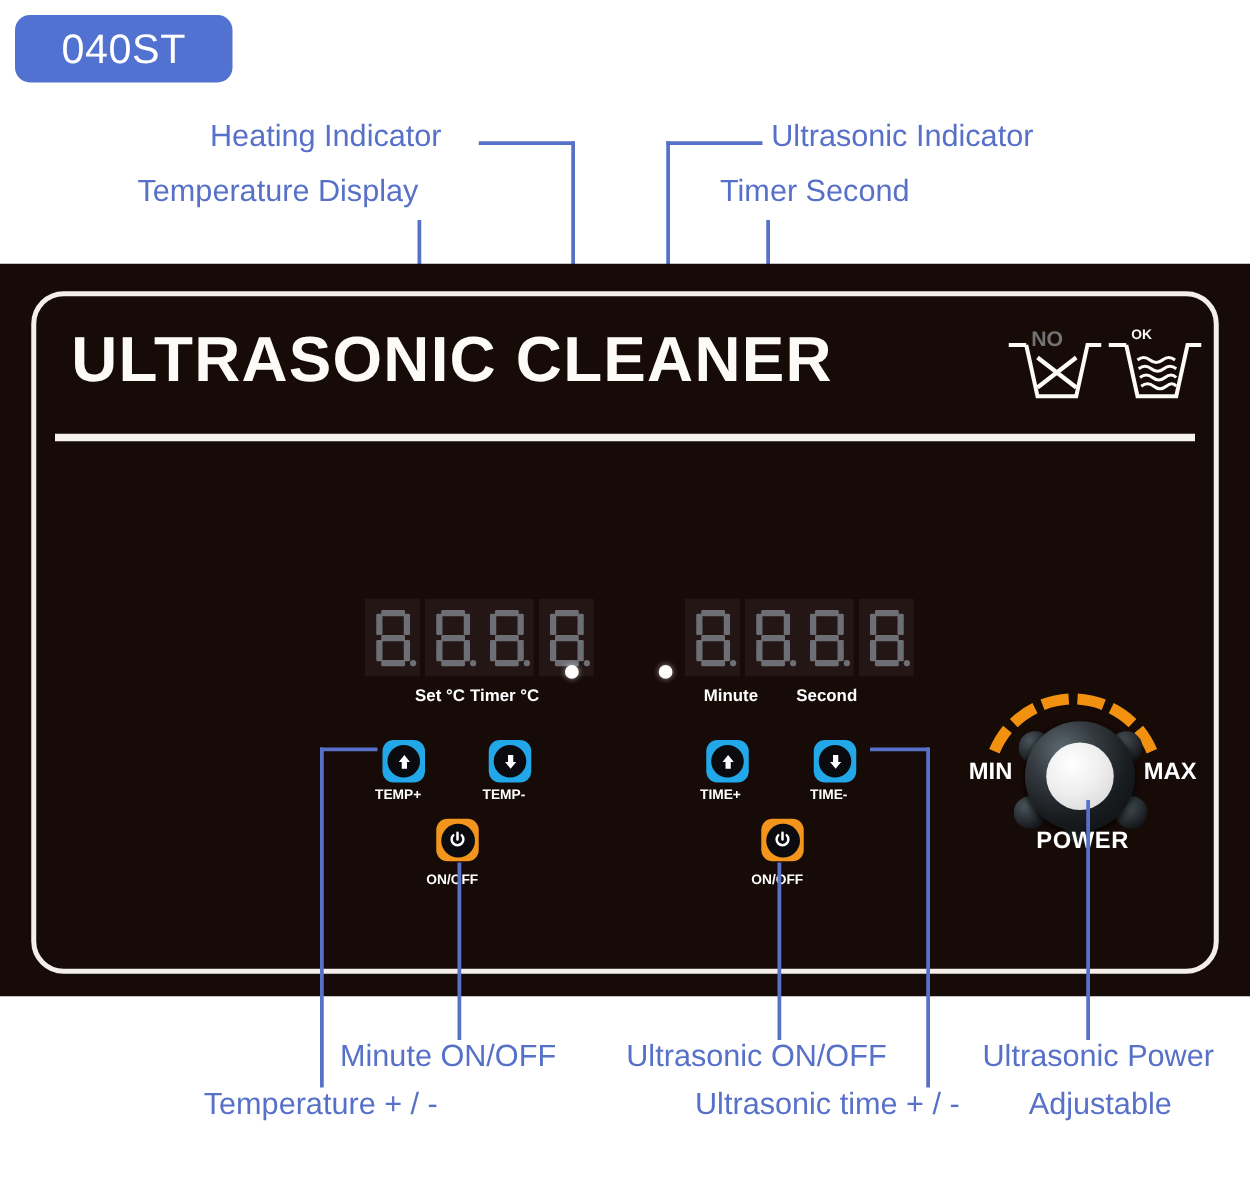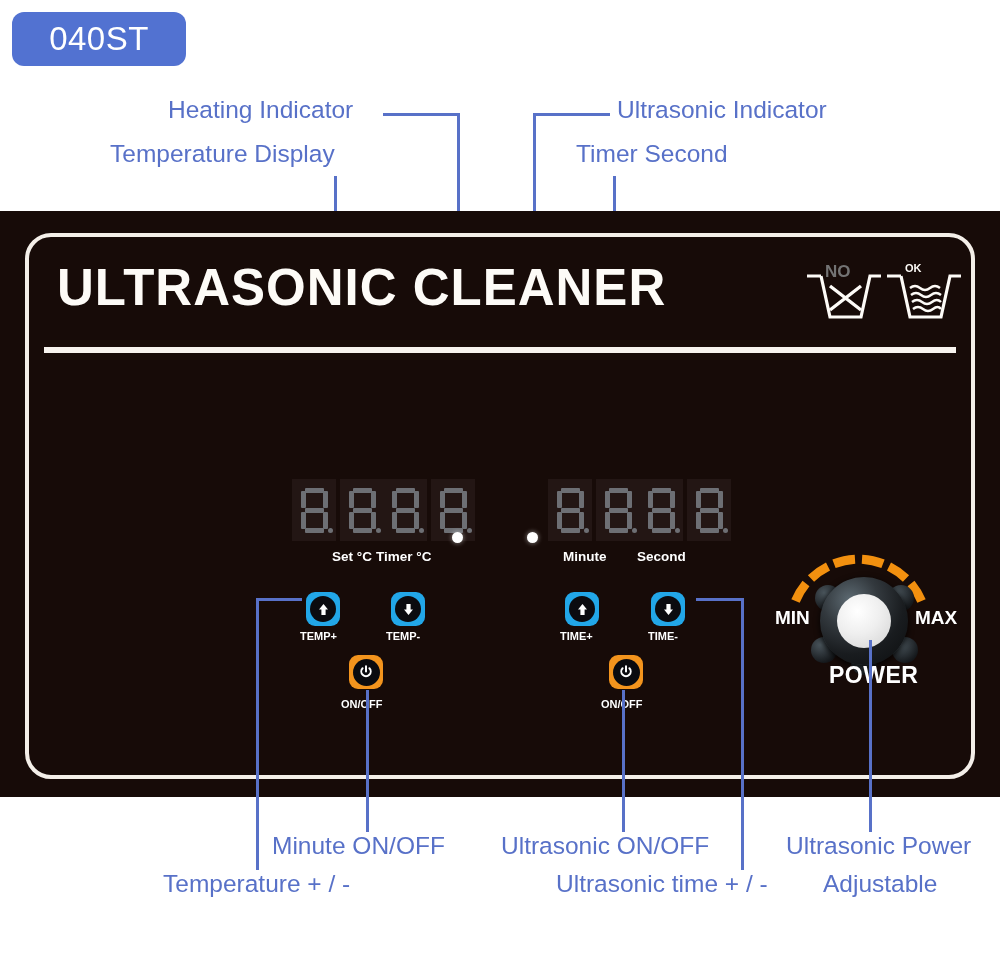--- a/index.html
+++ b/index.html
@@ -77,21 +77,21 @@
       box-shadow:0 2px 6px rgba(0,0,0,.9);}
   #knob-center{position:absolute;left:62px;top:49px;width:54px;height:54px;
       border-radius:50%;
       background:radial-gradient(circle at 38% 32%, #ffffff 0%, #efefef 45%, #d2d2d2 100%);}
   .knob-lobe{position:absolute;width:26px;height:26px;border-radius:50%;
       background:radial-gradient(circle at 35% 30%, #4a555c, #14171a 75%);}
   #knob-min{position:absolute;left:0px;top:62px;color:#ffffff;font-size:19px;
       font-weight:bold;}
   #knob-max{position:absolute;left:140px;top:62px;color:#ffffff;font-size:19px;
       font-weight:bold;}
-  #knob-label{position:absolute;left:54px;top:117px;color:#ffffff;font-size:23px;
+  #knob-label{position:absolute;left:54px;top:117px;color:#ffffff;font-size:19px;
       font-weight:bold;letter-spacing:.5px;}
 </style>
 </head>
 <body>
 
 <div id="model-badge">
   <span>040ST</span>
 </div>
 
 <div class="anno" style="left:168px;top:96px;">Heating Indicator</div>

